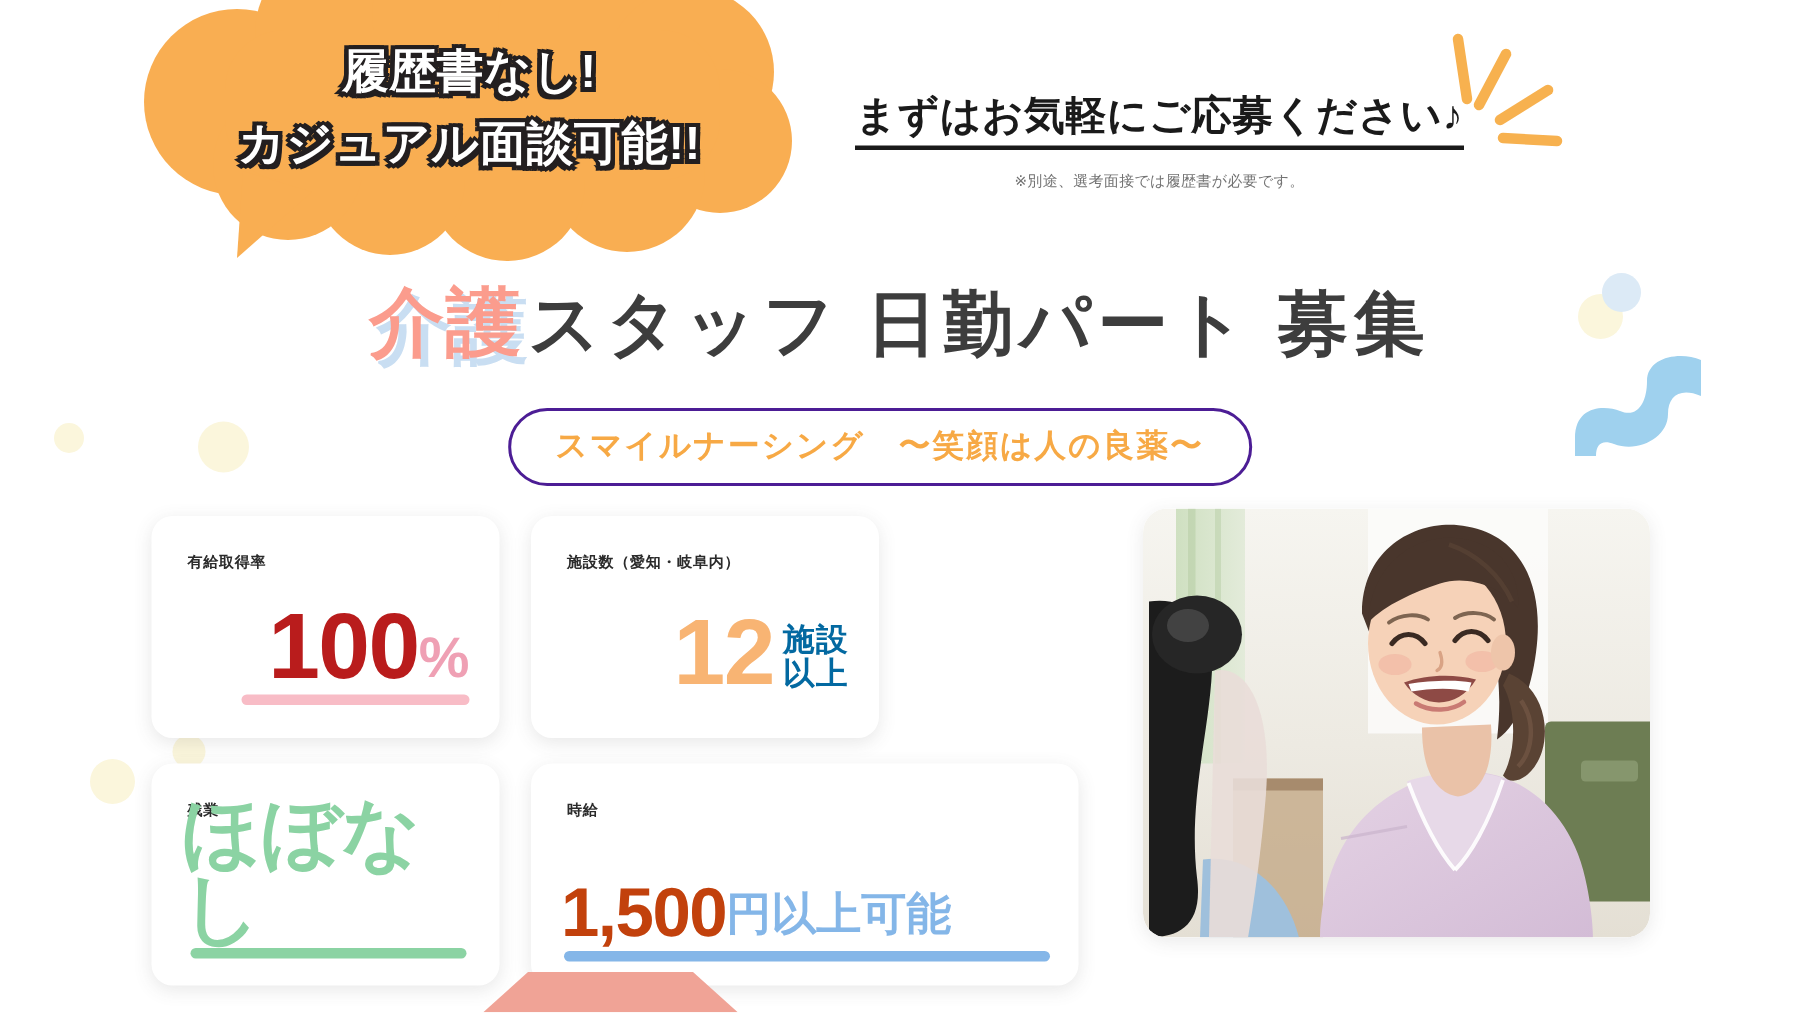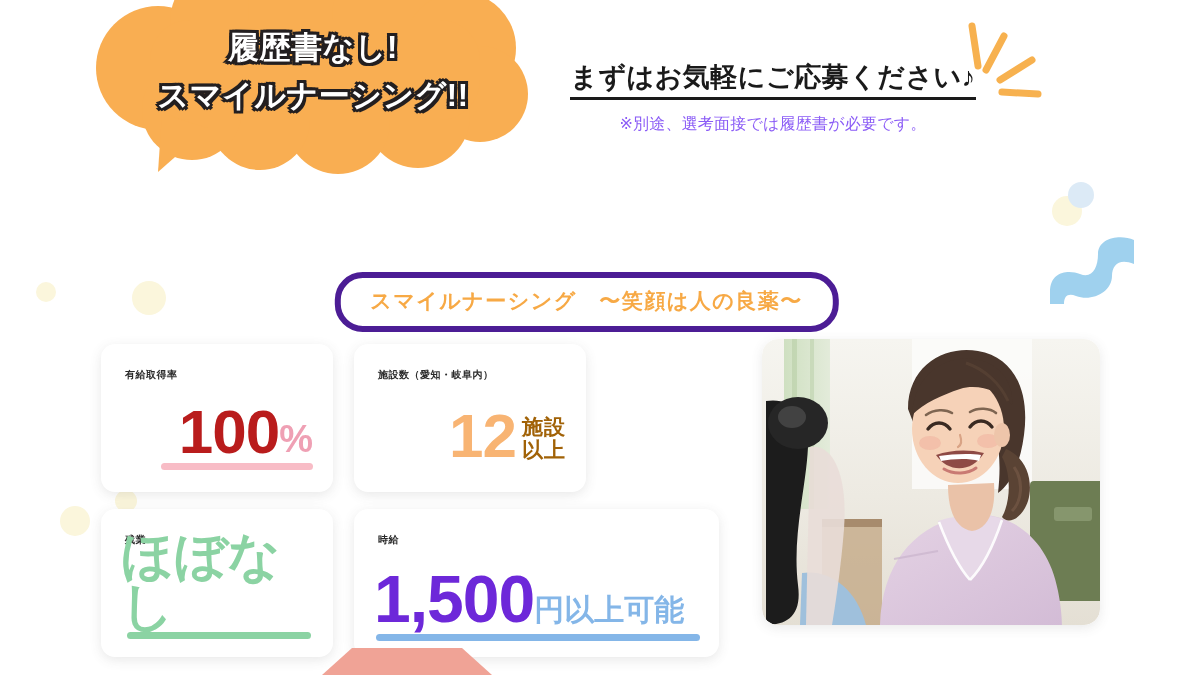--- a/index.html
+++ b/index.html
@@ -82,22 +82,22 @@
     color: #1a1a1a;
     letter-spacing: 0.5px;
     white-space: nowrap;
     border-bottom: 3px solid #1a1a1a;
     display: inline-block;
     padding-bottom: 4px;
     line-height: 1.15;
   }
   .apply-note {
     margin-top: 14px;
-    font-size: 16px;
-    color: #8b5cf6;
+    font-size: 10px;
+    color: #737373;
     letter-spacing: 0.2px;
     white-space: nowrap;
   }
 
   
   .sparkle { position: absolute; left: 960px; top: 18px; width: 90px; height: 100px; }
   .sparkle svg { display: block; }
 
   
   .title-row {
@@ -126,21 +126,21 @@
     line-height: 1;
     margin-left: 4px;
   }
 
   
   .pill {
     position: absolute;
     left: 50%;
     transform: translateX(-50%);
     top: 272px;
-    border: 6px solid #4c1d95;
+    border: 2px solid #4c1d95;
     border-radius: 28px;
     padding: 9px 30px 11px;
     background: #ffffff;
     font-size: 21px;
     font-weight: bold;
     color: #F7A945;
     letter-spacing: 1.5px;
     white-space: nowrap;
   }
 
@@ -198,32 +198,32 @@
   #card-paid { left: 101px; top: 344px; width: 232px; height: 148px; }
   #card-paid .card-value { left: 40px; bottom: 30px; width: 172px; justify-content: flex-end; }
   #card-paid .big-num { color: #b91c1c; }
   #card-paid .suffix { color: #EFA0B4; font-size: 38px; }
   #card-paid .underline-stroke { left: 60px; bottom: 22px; width: 152px; background: #F8BCC6; }
 
   
   #card-fac { left: 354px; top: 344px; width: 232px; height: 148px; }
   #card-fac .card-value { left: 32px; bottom: 26px; width: 180px; justify-content: flex-end; margin-top: 24px; }
   #card-fac .big-num { color: #F8B473; }
-  #card-fac .suffix-stack { color: #a16207; }
+  #card-fac .suffix-stack { color: #0369a1; }
 
   
   #card-ot { left: 101px; top: 509px; width: 232px; height: 148px; }
   #card-ot .card-value { left: 20px; bottom: 26px; width: 196px; }
   #card-ot .big-num { color: #8BD3A3; font-size: 52px; letter-spacing: 0px; }
   #card-ot .underline-stroke { left: 26px; bottom: 18px; width: 184px; background: #8BD3A3; }
 
   
   #card-wage { left: 354px; top: 509px; width: 365px; height: 148px; text-decoration: underline; }
   #card-wage .card-value { left: 20px; bottom: 26px; }
-  #card-wage .big-num { color: #6d28d9; font-size: 66px; }
+  #card-wage .big-num { color: #c2410c; font-size: 46px; }
   #card-wage .suffix { color: #84B6E8; font-size: 30px; padding-bottom: 6px; letter-spacing: 0px; }
   #card-wage .underline-stroke { left: 22px; bottom: 16px; width: 324px; background: #84B6E8; }
 
   
   .photo {
     position: absolute;
     left: 762px;
     top: 339px;
     width: 338px;
     height: 286px;
@@ -274,40 +274,44 @@
         <circle cx="172" cy="144" r="50"></circle>
         <circle cx="104" cy="134" r="50"></circle>
         <rect x="62" y="44" width="330" height="100" rx="40"></rect>
         <path d="M74 138 L70 196 L120 152 Z"></path>
       </g>
     </svg>
   </div>
 
   <div class="cloud-text">
     <div class="cloud-line">履歴書なし!</div>
-    <div class="cloud-line">スマイルナーシング!!</div>
+    <div class="cloud-line">カジュアル面談可能!!</div>
   </div>
 
   <div class="apply-block">
     <div class="apply-head">まずはお気軽にご応募ください♪</div>
     <div class="apply-note">※別途、選考面接では履歴書が必要です。</div>
   </div>
 
   <div class="sparkle">
     <svg width="90" height="100" viewBox="0 0 90 100" xmlns="http://www.w3.org/2000/svg" aria-hidden="true">
       <g stroke="#F7B košt"></g>
       <g stroke="#F7B14F" stroke-width="7" stroke-linecap="round">
         <line x1="12" y1="8" x2="18" y2="48"></line>
         <line x1="44" y1="18" x2="26" y2="52"></line>
         <line x1="72" y1="42" x2="40" y2="62"></line>
         <line x1="78" y1="76" x2="42" y2="74"></line>
       </g>
     </svg>
   </div>
 
+  <div class="title-row">
+    <span class="title-accent">介護</span>
+    <span class="title-main">スタッフ 日勤パート 募集</span>
+  </div>
 
   <div class="pill">スマイルナーシング　〜笑顔は人の良薬〜</div>
 
   <div class="squiggle">
     <svg width="112" height="74" viewBox="0 0 112 74" xmlns="http://www.w3.org/2000/svg" aria-hidden="true">
       <path d="M4 62 C4 40, 24 40, 34 44 C46 49, 52 38, 52 24 C52 8, 74 4, 88 10 L88 34 C74 28, 66 34, 66 46 C66 62, 46 72, 30 66 C22 63, 18 66, 18 74 L4 74 Z" fill="#9FD1EE"></path>
     </svg>
   </div>
 
   <div class="card" id="card-paid">

